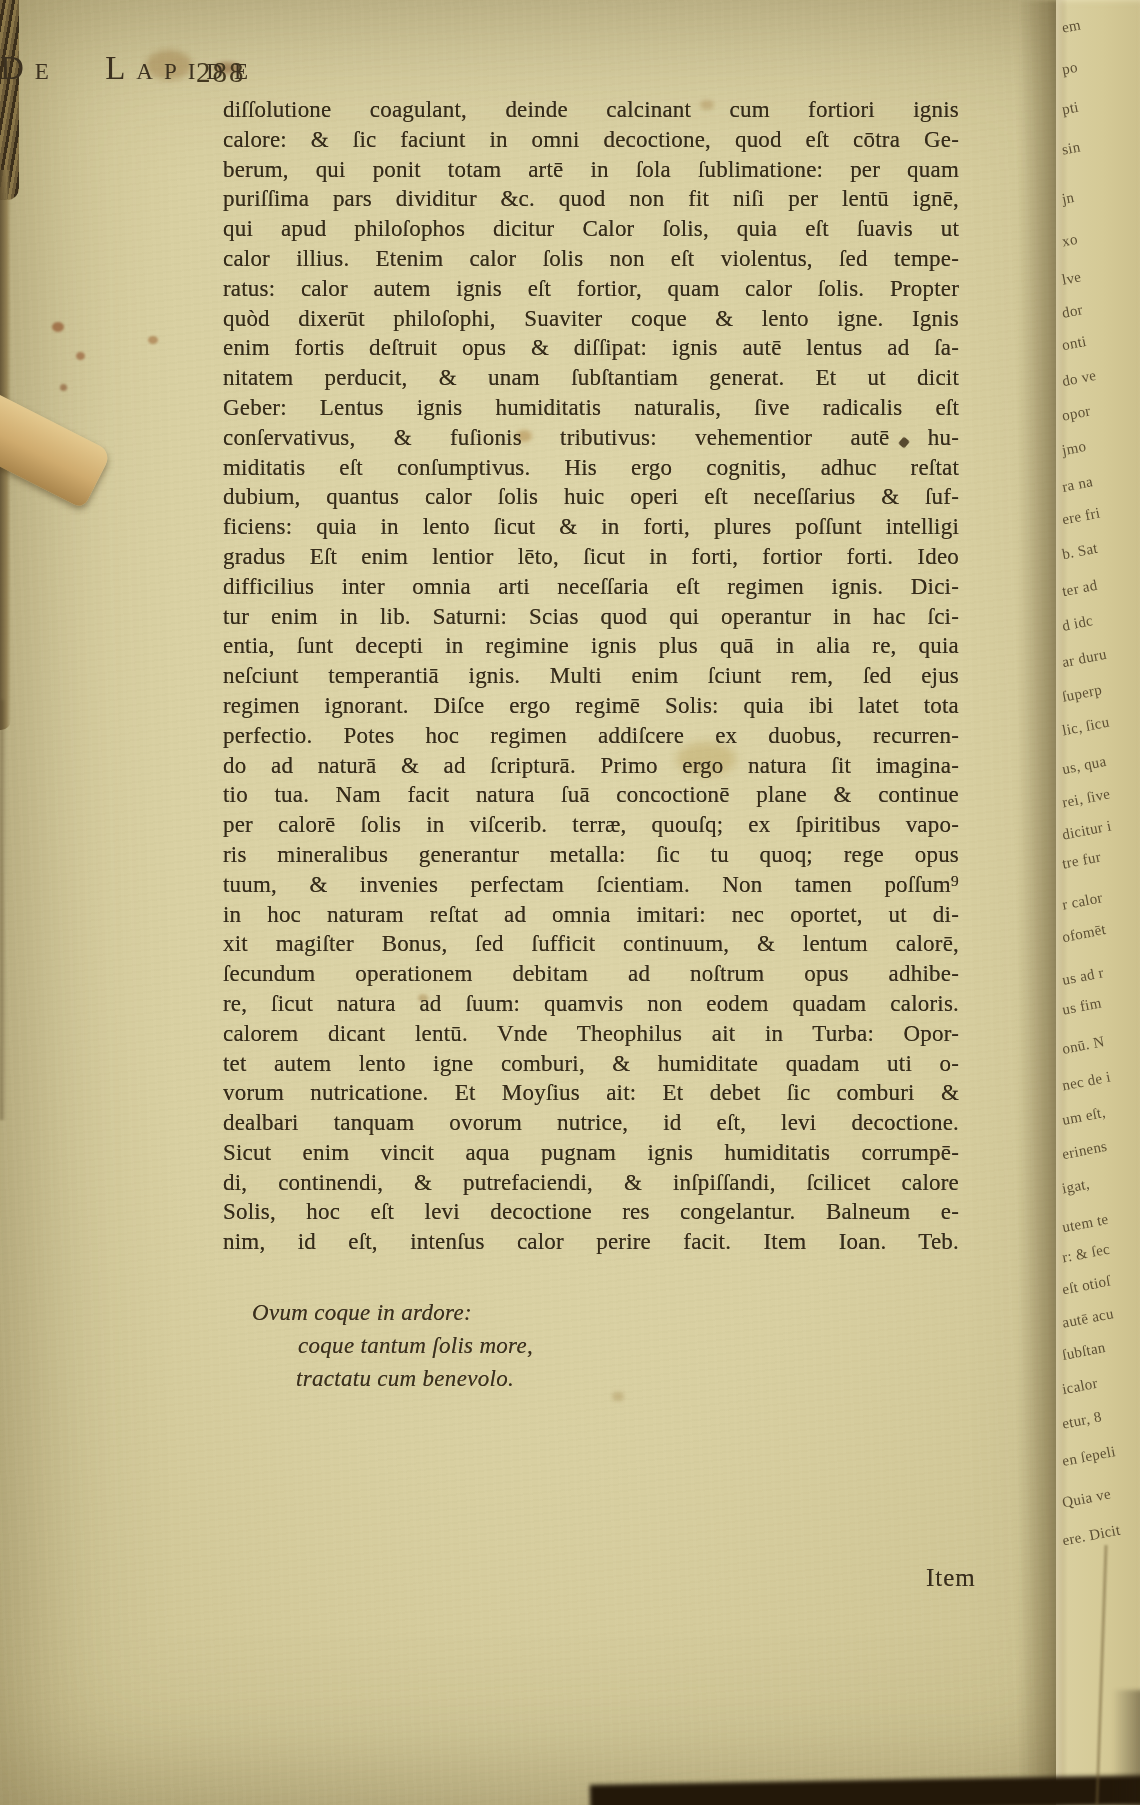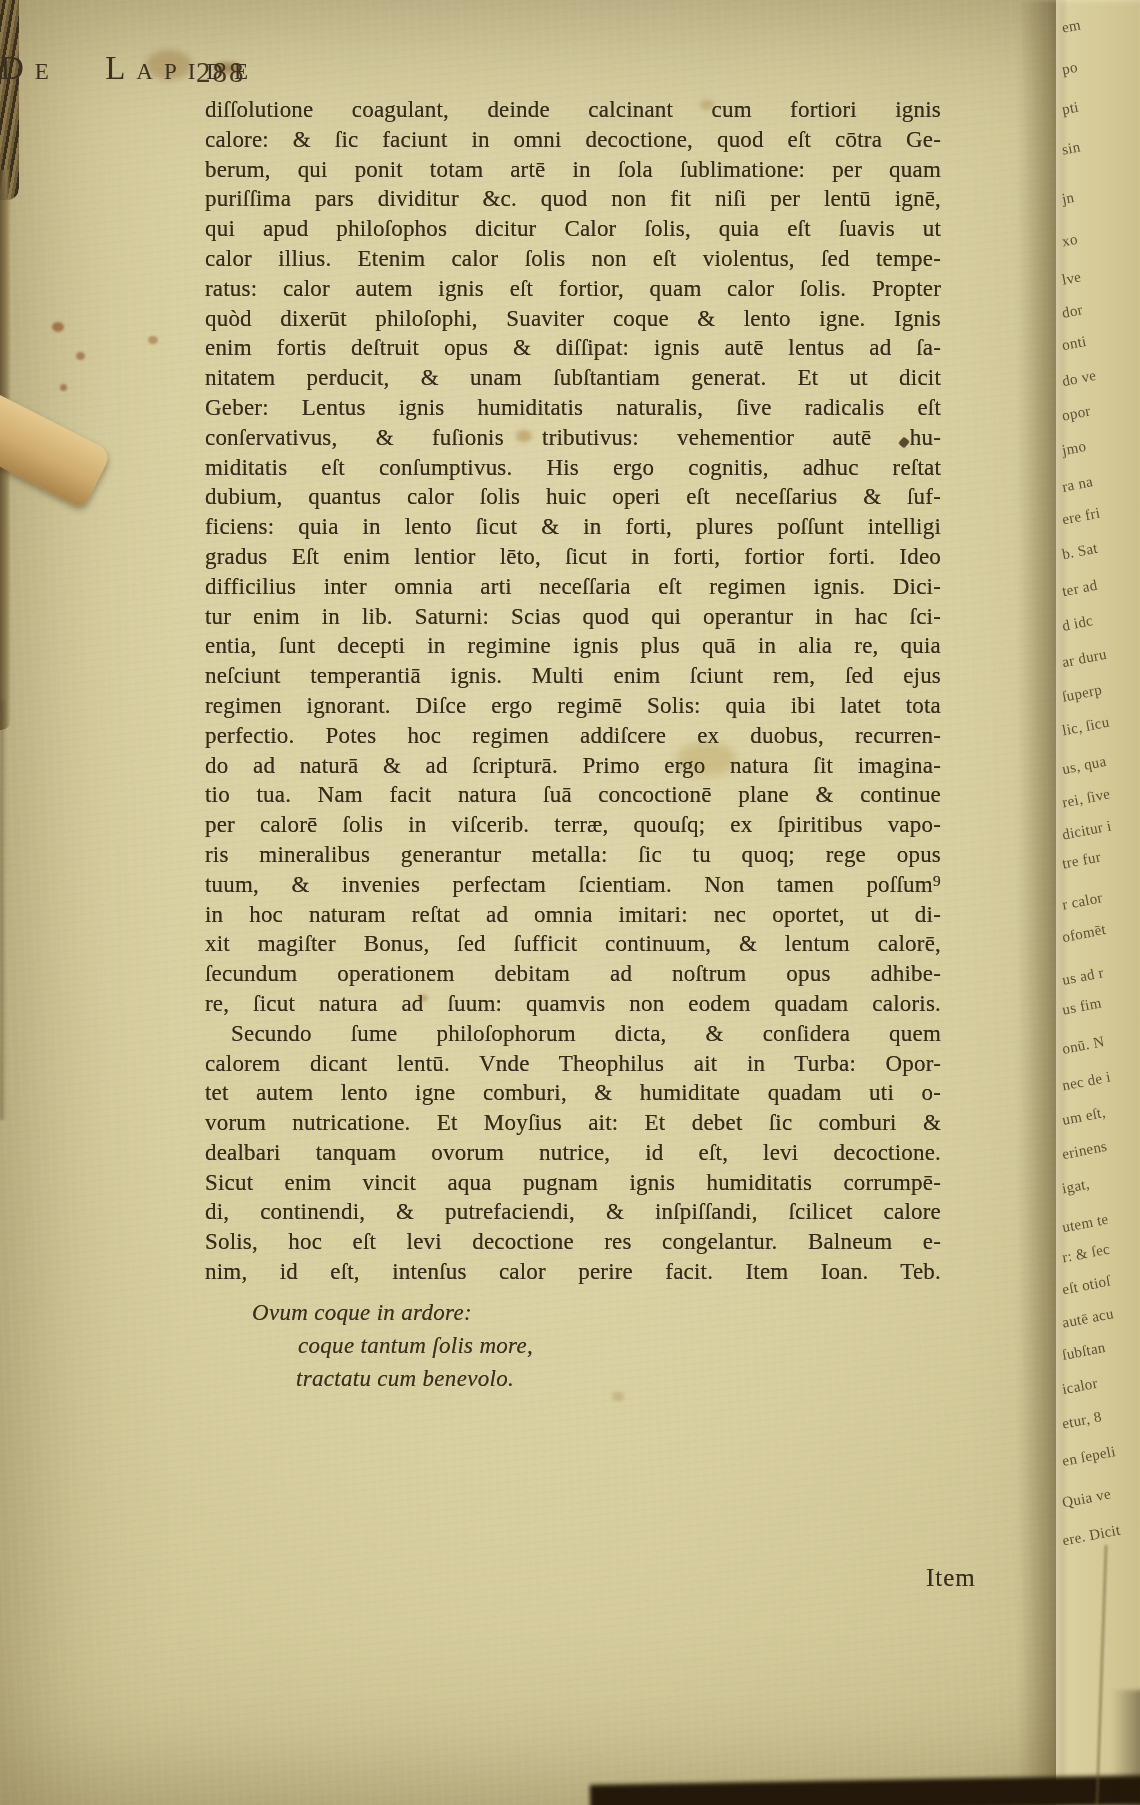--- a/index.html
+++ b/index.html
@@ -91,21 +91,21 @@
   .pagenum{
     position:absolute;left:196px;top:56px;font-size:29px;color:#42371f;
     letter-spacing:2px;
   }
   .running-title{
     position:absolute;left:0;top:50px;width:1050px;text-align:left;
     font-variant:small-caps;font-size:33px;color:#3c3120;
     letter-spacing:11px;word-spacing:26px;
   }
   
-  .textblock{position:absolute;left:205px;top:95px;width:736px;color:#352b1a;}
+  .textblock{position:absolute;left:223px;top:95px;width:736px;color:#352b1a;}
   .line{
     font-size:23px;line-height:29.8px;height:29.8px;overflow:hidden;
     text-align:justify;text-align-last:justify;
     letter-spacing:.2px;word-spacing:1px;
     text-shadow:0 0 .5px rgba(52,42,24,.65);
   }
   .line.indent{padding-left:26px;}
   
   .verse{position:absolute;left:252px;top:1296px;color:#3a2f1d;font-style:italic;}
   .verse .vline{font-size:23px;line-height:33px;letter-spacing:.3px;
@@ -218,21 +218,20 @@
       <div class="line">perfectio. Potes hoc regimen addiſcere ex duobus, recurren-</div>
       <div class="line">do ad naturā &amp; ad ſcripturā. Primo ergo natura ſit imagina-</div>
       <div class="line">tio tua. Nam facit natura ſuā concoctionē plane &amp; continue</div>
       <div class="line">per calorē ſolis in viſcerib. terræ, quouſq; ex ſpiritibus vapo-</div>
       <div class="line">ris mineralibus generantur metalla: ſic tu quoq; rege opus</div>
       <div class="line">tuum, &amp; invenies perfectam ſcientiam. Non tamen poſſum⁹</div>
       <div class="line">in hoc naturam reſtat ad omnia imitari: nec oportet, ut di-</div>
       <div class="line">xit magiſter Bonus, ſed ſufficit continuum, &amp; lentum calorē,</div>
       <div class="line">ſecundum operationem debitam ad noſtrum opus adhibe-</div>
       <div class="line">re, ſicut natura ad ſuum: quamvis non eodem quadam caloris.</div>
-      <div class="line indent">Secundo ſume philoſophorum dicta, &amp; conſidera quem</div>
       <div class="line">calorem dicant lentū. Vnde Theophilus ait in Turba: Opor-</div>
       <div class="line">tet autem lento igne comburi, &amp; humiditate quadam uti o-</div>
       <div class="line">vorum nutricatione. Et Moyſius ait: Et debet ſic comburi &amp;</div>
       <div class="line">dealbari tanquam ovorum nutrice, id eſt, levi decoctione.</div>
       <div class="line">Sicut enim vincit aqua pugnam ignis humiditatis corrumpē-</div>
       <div class="line">di, continendi, &amp; putrefaciendi, &amp; inſpiſſandi, ſcilicet calore</div>
       <div class="line">Solis, hoc eſt levi decoctione res congelantur. Balneum e-</div>
       <div class="line">nim, id eſt, intenſus calor perire facit. Item Ioan. Teb.</div>
     </div>
 

